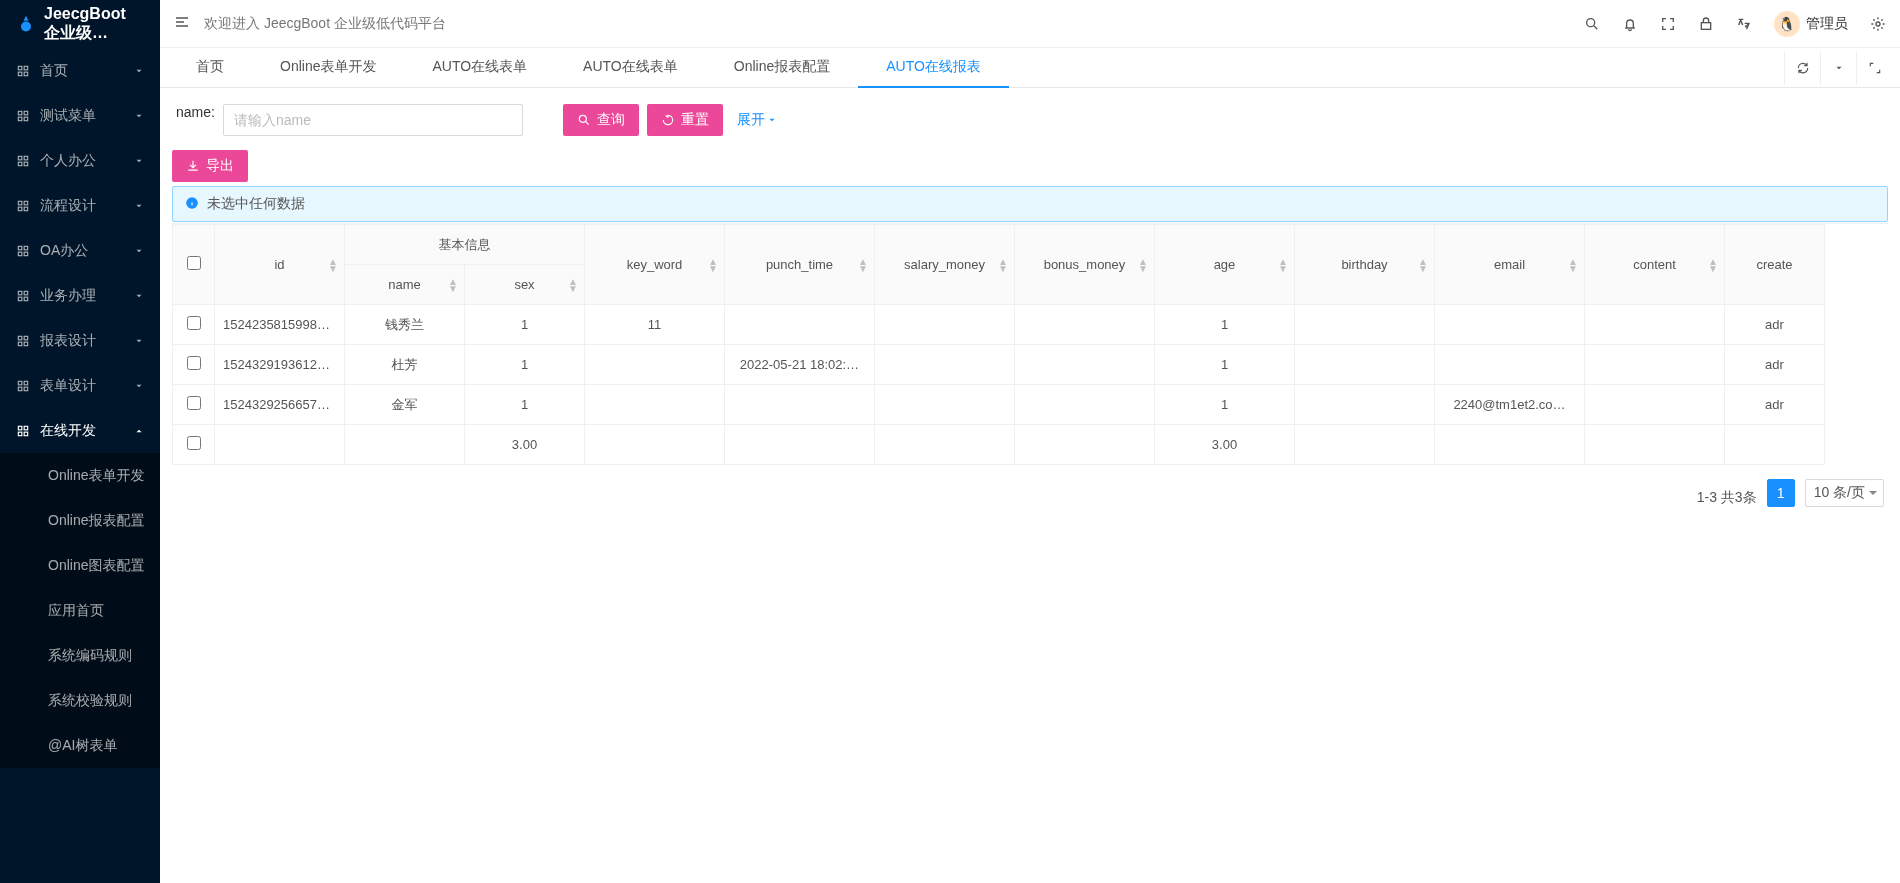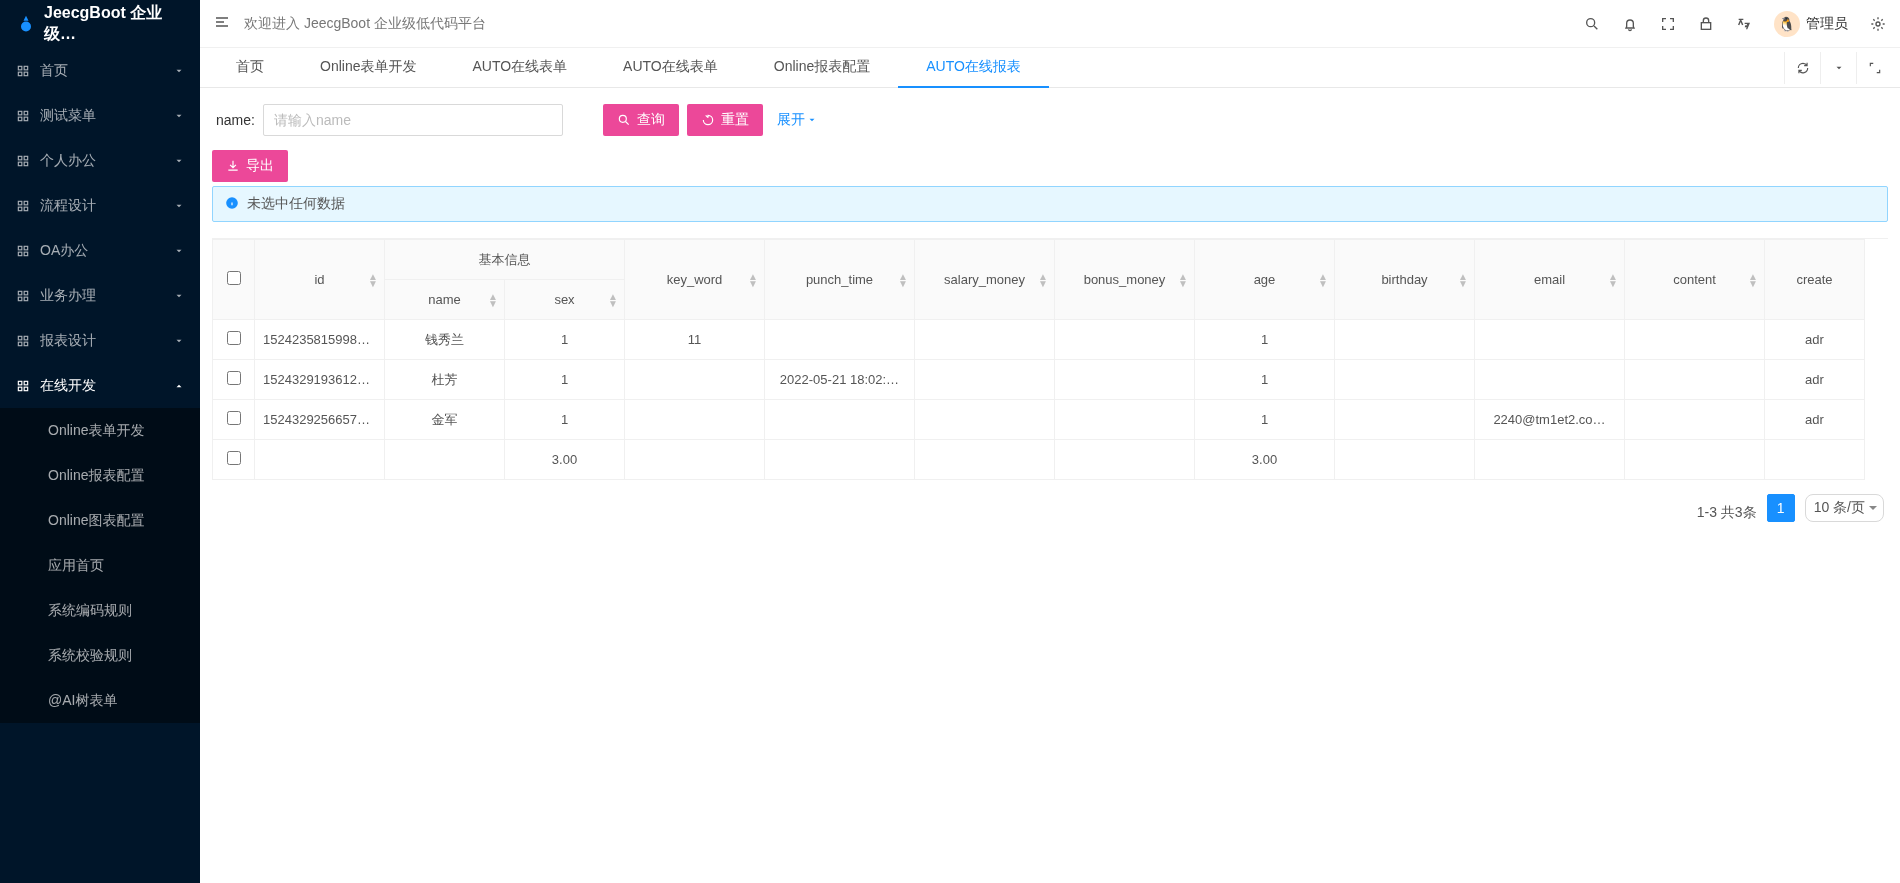--- a/index.html
+++ b/index.html
@@ -1,19 +1,19 @@
 <!DOCTYPE html>
 <html><head>
 <meta charset="utf-8">
 <style>
 *{box-sizing:border-box;margin:0;padding:0}
 body{font-family:-apple-system,"Segoe UI","PingFang SC","Microsoft YaHei",sans-serif;font-size:14px;color:#333;background:#f5f5f5;overflow:hidden}
 .app{display:flex;height:100vh;width:1900px}
 
-.sidebar{width:200px;background:#001529;color:rgba(255,255,255,.65);flex-shrink:0;overflow-y:auto}
+.sidebar{width:160px;background:#001529;color:rgba(255,255,255,.65);flex-shrink:0;overflow-y:auto}
 .logo{display:flex;align-items:center;padding:0 16px;height:48px;color:#fff;font-weight:700;font-size:16px}
 .logo svg{margin-right:8px;flex-shrink:0}
 .menu{list-style:none}
 .menu-item{display:flex;align-items:center;padding:0 16px;height:45px;cursor:pointer;justify-content:space-between}
 .menu-item.active{color:#fff}
 .menu-item .mi-left{display:flex;align-items:center}
 .menu-item .mi-icon{width:14px;height:14px;display:inline-flex;align-items:center;justify-content:center;margin-right:10px}
 .submenu{list-style:none;background:#000c17}
 .submenu-item{padding:0 16px 0 48px;height:45px;line-height:45px;cursor:pointer;white-space:nowrap}
 
@@ -27,41 +27,41 @@
 .avatar{width:26px;height:26px;border-radius:50%;background:#ffe3c7;display:flex;align-items:center;justify-content:center;font-size:14px}
 
 .tabs-row{display:flex;align-items:center;border-bottom:1px solid #e8e8e8;height:40px;padding:0 8px;position:relative}
 .tabs{display:flex;gap:0}
 .tab{padding:0 28px;height:40px;display:flex;align-items:center;cursor:pointer;color:#555;border-bottom:2px solid transparent}
 .tab.active{color:#1890ff;border-bottom-color:#1890ff}
 .tabs-actions{margin-left:auto;display:flex}
 .tabs-actions .ta{width:36px;height:32px;display:flex;align-items:center;justify-content:center;border-left:1px solid #eee;cursor:pointer;color:#555}
 
 .content{padding:12px;flex:1;overflow:auto}
-.search-bar{display:flex;align-items:center;gap:8px;margin-bottom:14px;padding:4px 4px 0}
+.search-bar{display:flex;gap:8px;margin-bottom:14px;padding:4px 4px 0}
 .search-bar label{color:#333}
 .search-input{width:300px;height:32px;border:1px solid #d9d9d9;border-radius:2px;padding:0 10px;font-size:14px;outline:none}
 .search-input::placeholder{color:#bbb}
 .btn{height:32px;display:inline-flex;align-items:center;padding:0 14px;border-radius:2px;cursor:pointer;font-size:14px;gap:6px;border:none}
 .btn-primary{background:#ec4899;color:#fff}
 .link{color:#1890ff;cursor:pointer;display:inline-flex;align-items:center;gap:2px;margin-left:6px}
 .toolbar{margin-bottom:4px}
-.alert{background:#e6f7ff;border:1px solid #91d5ff;border-radius:2px;padding:8px 12px;display:flex;align-items:center;gap:8px;color:#555;margin-bottom:16px}
+.alert{background:#e6f7ff;border:1px solid #91d5ff;border-radius:2px;padding:8px 12px;display:flex;align-items:center;gap:8px;color:#555;margin-bottom:1px}
 .alert .info-icon{color:#1890ff}
 
 .table-wrap{overflow:auto;border-top:1px solid #f0f0f0}
 table{border-collapse:collapse;width:1600px;table-layout:fixed}
 th,td{border:1px solid #f0f0f0;padding:0 8px;font-size:13px;color:#555;text-align:center;height:40px;white-space:nowrap;overflow:hidden;text-overflow:ellipsis}
 th{background:#fafafa;font-weight:500;position:relative}
 .sort-icon{position:absolute;right:6px;top:50%;transform:translateY(-50%);color:#bfbfbf;font-size:10px;line-height:7px}
 .cb{width:14px;height:14px}
 .pagination{display:flex;justify-content:flex-end;align-items:flex-end;gap:10px;padding:14px 4px;font-size:14px;color:#555}
 .page-btn{width:28px;height:28px;border:1px solid #d9d9d9;border-radius:2px;display:flex;align-items:center;justify-content:center;cursor:pointer}
 .page-btn.active{background:#1890ff;color:#fff;border-color:#1890ff}
-.page-size{height:28px;border:1px solid #d9d9d9;border-radius:8px;padding:0 18px 0 8px;display:flex;align-items:center;cursor:pointer;position:relative}
+.page-size{height:28px;border:1px solid #d9d9d9;border-radius:2px;padding:0 18px 0 8px;display:flex;align-items:center;cursor:pointer;position:relative}
 .page-size::after{content:"";position:absolute;right:6px;top:11px;border:4px solid transparent;border-top-color:#888}
 
 .chev{width:10px;height:10px}
 ::-webkit-scrollbar{height:10px;width:10px}
 ::-webkit-scrollbar-thumb{background:#d5d5d5;border-radius:4px}
 ::-webkit-scrollbar-track{background:#f5f5f5}
 </style>
 </head>
 <body>
 
@@ -176,20 +176,36 @@
           <span class="mi-left">
             <span class="mi-icon">
               <svg width="14" height="14" viewBox="0 0 24 24">
                 <rect x="4" y="4" width="6" height="6" fill="none" stroke="currentColor" stroke-width="2"></rect>
                 <rect x="14" y="4" width="6" height="6" fill="none" stroke="currentColor" stroke-width="2"></rect>
                 <rect x="4" y="14" width="6" height="6" fill="none" stroke="currentColor" stroke-width="2"></rect>
                 <rect x="14" y="14" width="6" height="6" fill="none" stroke="currentColor" stroke-width="2"></rect>
               </svg>
             </span>
             <span>报表设计</span>
+          </span>
+          <span><svg class="chev" viewBox="0 0 24 24">
+              <path fill="currentColor" d="M6 9l6 6 6-6z"></path>
+            </svg></span>
+        </li>
+        <li class="menu-item">
+          <span class="mi-left">
+            <span class="mi-icon">
+              <svg width="14" height="14" viewBox="0 0 24 24">
+                <rect x="4" y="4" width="6" height="6" fill="none" stroke="currentColor" stroke-width="2"></rect>
+                <rect x="14" y="4" width="6" height="6" fill="none" stroke="currentColor" stroke-width="2"></rect>
+                <rect x="4" y="14" width="6" height="6" fill="none" stroke="currentColor" stroke-width="2"></rect>
+                <rect x="14" y="14" width="6" height="6" fill="none" stroke="currentColor" stroke-width="2"></rect>
+              </svg>
+            </span>
+            <span>表单设计</span>
           </span>
           <span><svg class="chev" viewBox="0 0 24 24">
               <path fill="currentColor" d="M6 9l6 6 6-6z"></path>
             </svg></span>
         </li>
         <li class="menu-item active">
           <span class="mi-left">
             <span class="mi-icon">
               <svg width="14" height="14" viewBox="0 0 24 24">
                 <rect x="4" y="4" width="6" height="6" fill="none" stroke="currentColor" stroke-width="2"></rect>

